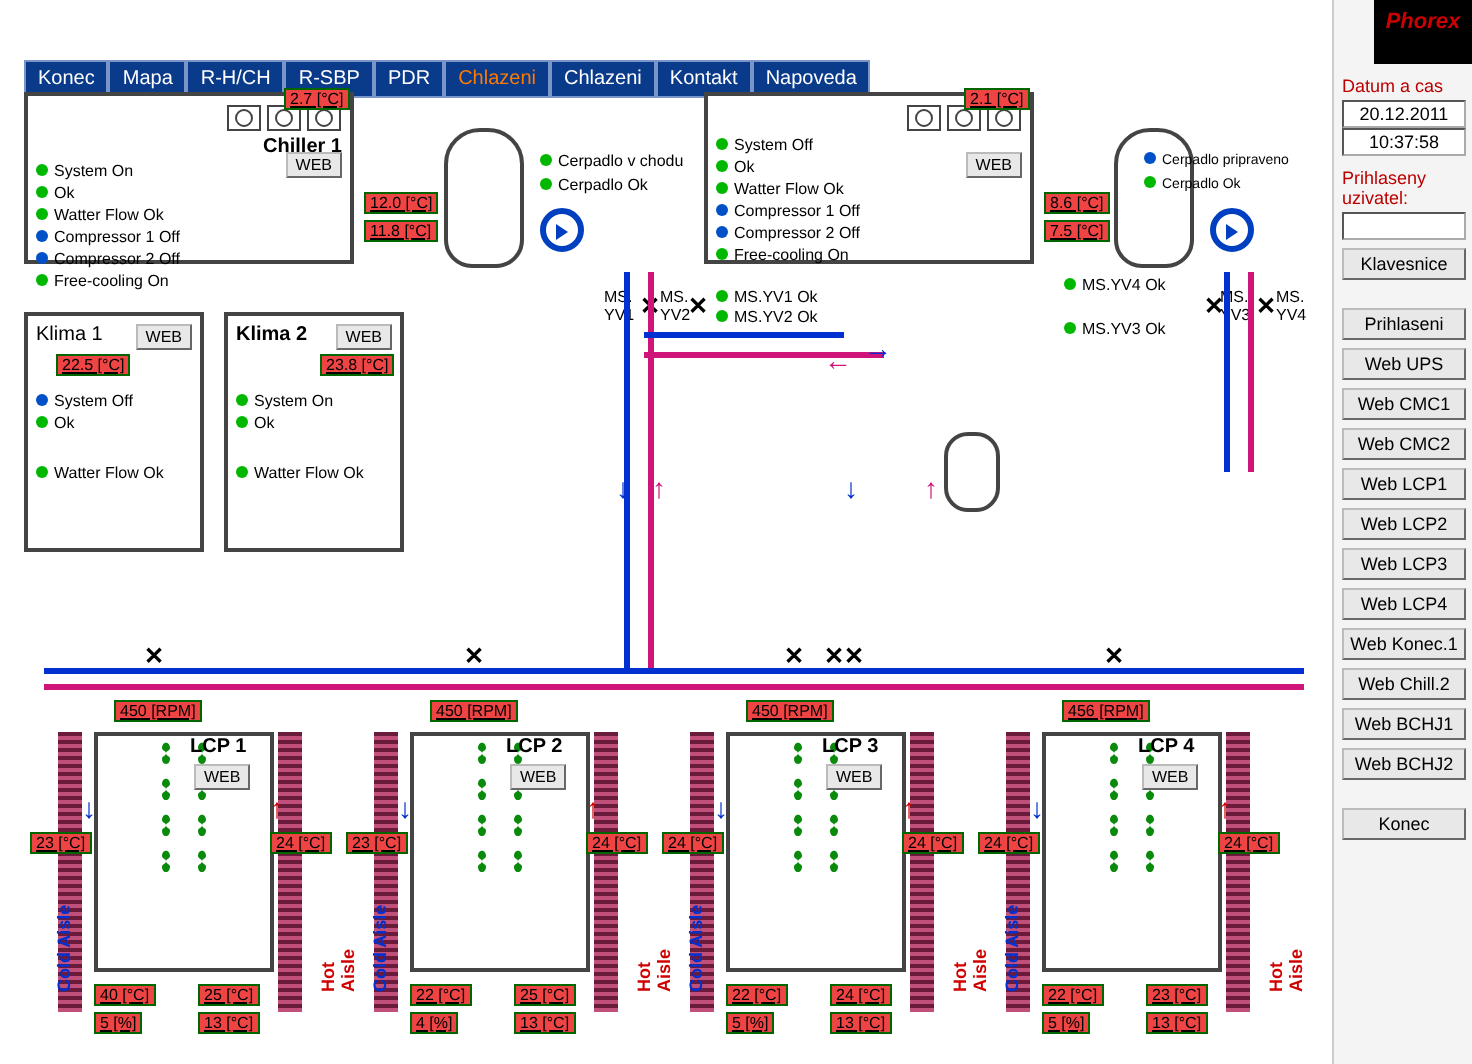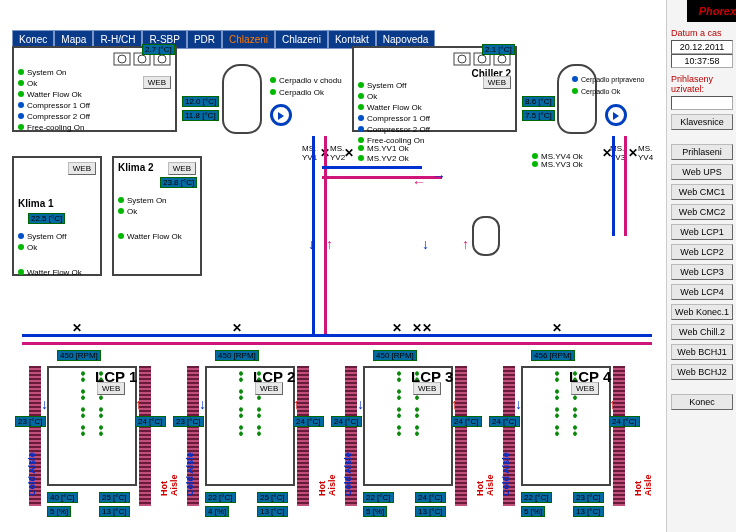--- a/index.html
+++ b/index.html
@@ -6,36 +6,36 @@
   html,body{width:736px;height:532px;}
   body{background:#fff;position:relative;font-size:9px;color:#000;}
 
   
   .nav{position:absolute;top:30px;left:12px;display:flex;}
   .nav div{background:#0a3a8a;color:#fff;padding:3px 6px;border:1px solid #7a96c8;font-size:10px;cursor:pointer;}
   .nav .active{color:#ff7a00;}
 
   
   .sidebar{position:absolute;top:0;right:0;width:70px;height:532px;background:#f4f4f4;border-left:1px solid #ccc;}
-  .brand{height:22px;background:#000;color:#c00;font-style:italic;font-weight:bold;text-align:right;line-height:22px;font-size:11px;margin-left:20px;}
+  .brand{height:32px;background:#000;color:#c00;font-style:italic;font-weight:bold;text-align:center;line-height:22px;font-size:11px;margin-left:20px;}
   .sbhead{color:#b00;font-size:9px;margin:6px 4px 2px;}
   .sbfield{width:62px;margin:0 4px;background:#fff;border:1px inset #aaa;font-size:9px;padding:1px 2px;text-align:center;}
   .sbempty{width:62px;height:14px;margin:0 4px;background:#fff;border:1px inset #aaa;}
   .sbbtn{width:62px;margin:4px 4px 0;background:#e8e8e8;border:1px outset #bbb;font-size:9px;padding:2px;text-align:center;cursor:pointer;}
 
   
   .canvas{position:absolute;top:46px;left:12px;width:650px;height:484px;}
 
   .panel{position:absolute;background:#fff;border:2px solid #444;padding:4px;}
   .panel-title{font-size:10px;font-weight:bold;text-align:right;margin-bottom:2px;}
   .dot{display:inline-block;width:6px;height:6px;border-radius:50%;margin-right:3px;position:relative;top:0;}
   .dot.g{background:#00b800;}
   .dot.b{background:#0050c8;}
   .statline{font-size:8px;margin:2px 0;}
-  .badge{position:absolute;background:#0369a1;border:1px solid #060;font-size:8px;padding:0 2px;color:#000;}
+  .badge{position:absolute;background:#ef4444;border:1px solid #060;font-size:8px;padding:0 2px;color:#000;text-decoration:underline;}
   .webbtn{position:absolute;background:#e8e8e8;border:1px outset #bbb;font-size:8px;padding:1px 4px;cursor:pointer;}
 
   
   .tank{position:absolute;width:40px;height:70px;border:2px solid #444;border-radius:18px 18px 14px 14px;background:#fff;}
   .pump{position:absolute;width:22px;height:22px;border:3px solid #0040c0;border-radius:50%;background:#fff;}
   .pump::after{content:"";position:absolute;top:5px;left:5px;border-left:6px solid #0040c0;border-top:4px solid transparent;border-bottom:4px solid transparent;}
 
   
   .pipe{position:absolute;background:#0030d0;}
   .pipe.m{background:#d0157a;}
@@ -54,21 +54,21 @@
   .fanrow{display:flex;justify-content:center;gap:2px;margin:2px 0;}
   .fan{width:16px;height:16px;color:#0a8a0a;}
   .coldbar,.hotbar{position:absolute;top:20px;width:12px;height:140px;background:repeating-linear-gradient(0deg,#c0507a 0,#c0507a 2px,#6a1a3a 2px,#6a1a3a 4px);}
   .coldbar{left:12px;}
   .hotbar{left:122px;}
   .vlabel{position:absolute;font-size:9px;font-weight:bold;transform:rotate(-90deg);transform-origin:left top;}
   .vlabel.cold{color:#0030d0;top:150px;left:10px;}
   .vlabel.hot{color:#d00000;top:150px;left:142px;}
 
   .rpm{position:absolute;top:4px;left:40px;}
-  .lcptitle{position:absolute;top:22px;left:78px;font-size:15px;font-weight:bold;}
+  .lcptitle{position:absolute;top:22px;left:78px;font-size:10px;font-weight:bold;}
   .lcpweb{position:absolute;top:36px;left:80px;}
 
   .small-tank{position:absolute;width:28px;height:40px;border:2px solid #444;border-radius:12px;background:#fff;}
 </style>
 </head>
 <body>
 
 <div class="nav" id="nav">
     <div>Konec</div>
     <div>Mapa</div>
@@ -116,20 +116,21 @@
         </svg>
       <svg width="18" height="14">
           <rect x="1" y="1" width="16" height="12" fill="none" stroke="#444"></rect>
           <circle cx="9" cy="7" r="4" fill="none" stroke="#444"></circle>
         </svg>
       <svg width="18" height="14">
           <rect x="1" y="1" width="16" height="12" fill="none" stroke="#444"></rect>
           <circle cx="9" cy="7" r="4" fill="none" stroke="#444"></circle>
         </svg>
     </div>
+    <div class="panel-title">Chiller 1</div>
     <div id="ch1stat">
         <div class="statline"><span class="dot g"></span>System On</div>
         <div class="statline"><span class="dot g"></span>Ok</div>
         <div class="statline"><span class="dot g"></span>Watter Flow Ok</div>
         <div class="statline"><span class="dot b"></span>Compressor 1 Off</div>
         <div class="statline"><span class="dot b"></span>Compressor 2 Off</div>
         <div class="statline"><span class="dot g"></span>Free-cooling On</div>
       </div>
     <div class="webbtn" style="top:28px;right:4px;">WEB</div>
   </div>
@@ -150,21 +151,20 @@
         </svg>
       <svg width="18" height="14">
           <rect x="1" y="1" width="16" height="12" fill="none" stroke="#444"></rect>
           <circle cx="9" cy="7" r="4" fill="none" stroke="#444"></circle>
         </svg>
       <svg width="18" height="14">
           <rect x="1" y="1" width="16" height="12" fill="none" stroke="#444"></rect>
           <circle cx="9" cy="7" r="4" fill="none" stroke="#444"></circle>
         </svg>
     </div>
-    <div class="panel-title">Chiller 2</div>
     <div id="ch2stat">
         <div class="statline"><span class="dot g"></span>System Off</div>
         <div class="statline"><span class="dot g"></span>Ok</div>
         <div class="statline"><span class="dot g"></span>Watter Flow Ok</div>
         <div class="statline"><span class="dot b"></span>Compressor 1 Off</div>
         <div class="statline"><span class="dot b"></span>Compressor 2 Off</div>
         <div class="statline"><span class="dot g"></span>Free-cooling On</div>
       </div>
     <div class="webbtn" style="top:28px;right:4px;">WEB</div>
   </div>
@@ -180,30 +180,30 @@
   <div style="position:absolute;top:98px;left:290px;font-size:8px;white-space:pre;">MS.
 YV1</div>
   <div style="position:absolute;top:98px;left:318px;font-size:8px;white-space:pre;">MS.
 YV2</div>
   <div class="valve" style="top:100px;left:308px;">✕</div>
   <div class="valve" style="top:100px;left:332px;">✕</div>
   <div style="position:absolute;top:98px;left:346px;font-size:8px;"><span class="dot g"></span><span>MS.YV1 Ok</span></div>
   <div style="position:absolute;top:108px;left:346px;font-size:8px;"><span class="dot g"></span><span>MS.YV2 Ok</span></div>
 
   <div style="position:absolute;top:98px;left:520px;font-size:8px;margin-top:16px;"><span class="dot g"></span><span>MS.YV3 Ok</span></div>
-  <div style="position:absolute;top:106px;left:520px;font-size:8px;"><span class="dot g"></span><span>MS.YV4 Ok</span></div>
+  <div style="position:absolute;top:92px;left:520px;font-size:8px;"><span class="dot g"></span><span>MS.YV4 Ok</span></div>
   <div style="position:absolute;top:98px;left:598px;font-size:8px;white-space:pre;">MS.
 YV3</div>
   <div style="position:absolute;top:98px;left:626px;font-size:8px;white-space:pre;">MS.
 YV4</div>
   <div class="valve" style="top:100px;left:590px;">✕</div>
   <div class="valve" style="top:100px;left:616px;">✕</div>
 
   <div class="panel" style="top:110px;left:0;width:90px;height:120px;">
-    <div style="font-size:10px;font-weight:bold;margin-top:36px;">Klima 1</div>
+    <div style="font-size:10px;font-weight:normal;">Klima 1</div>
     <div class="webbtn" style="top:4px;right:4px;">WEB</div>
     <div class="badge" style="position:relative;display:inline-block;top:4px;left:10px;">22.5 [°C]</div>
     <div id="kl1stat" style="margin-top:12px;">
         <div class="statline"><span class="dot b"></span>System Off</div>
         <div class="statline"><span class="dot g"></span>Ok</div>
         <div class="statline" style="margin-top: 16px;"><span class="dot g"></span>Watter Flow Ok</div>
       </div>
   </div>
 
   <div class="panel" style="top:110px;left:100px;width:90px;height:120px;">

